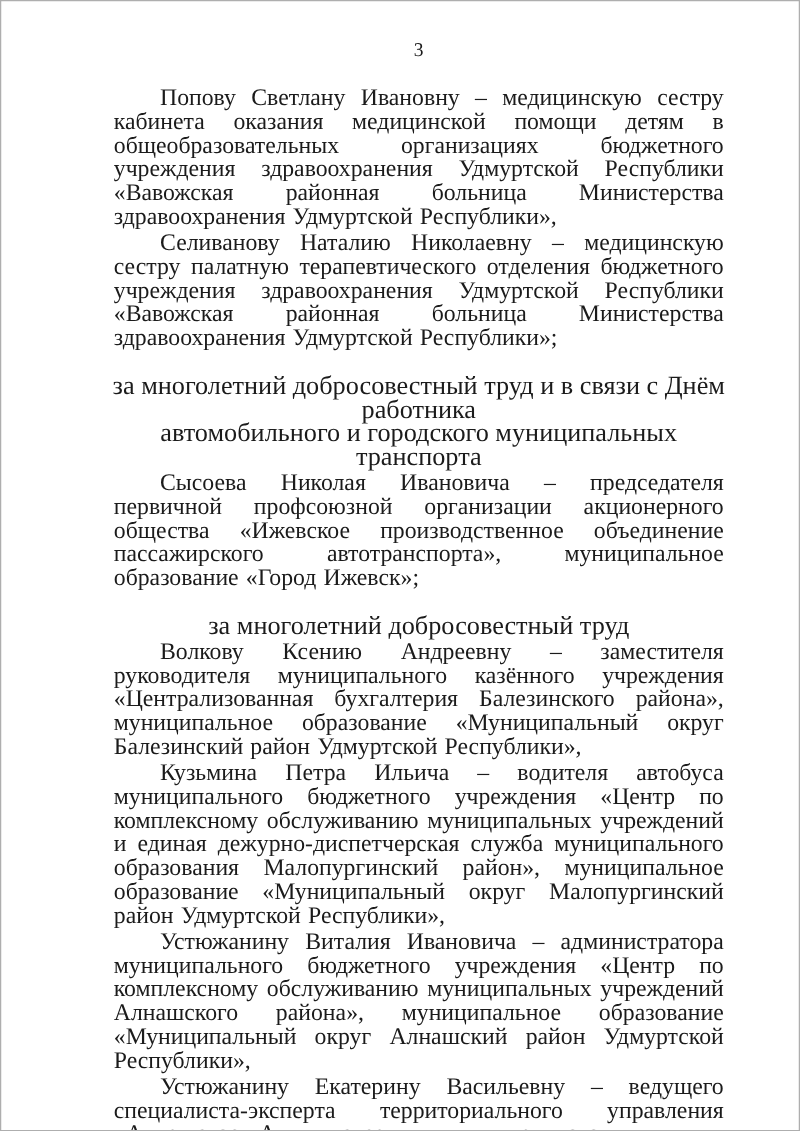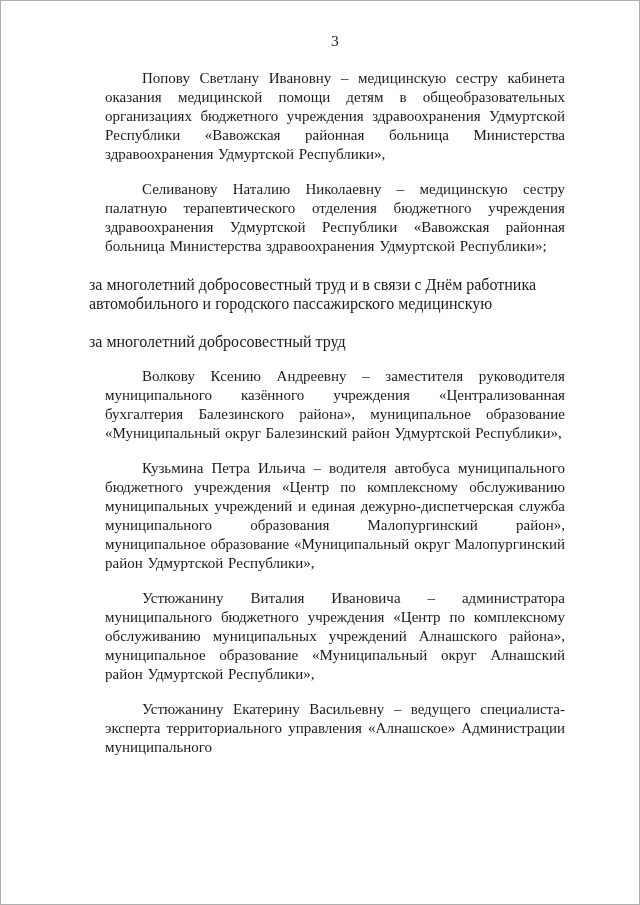--- a/index.html
+++ b/index.html
@@ -21,51 +21,52 @@
   .sheet {
     padding: 30px 58px 0 88px;
   }
   .page-number {
     text-align: center;
     font-size: 15.6px;
     line-height: 19px;
     margin: 0 0 19px 0;
   }
   .para {
-    margin: 16px;
-    font-size: 15px;
+    margin: 2px;
+    font-size: 19px;
     line-height: 19px;
     text-align: justify;
     text-indent: 37px;
     word-spacing: 1px;
   }
   .heading {
     margin: 19px 0 0 0;
-    font-size: 16px;
+    font-size: 21px;
     line-height: 19px;
-    text-align: left;
+    text-align: center;
   }
 </style>
 </head>
 <body>
 
 <div class="page">
   <div class="sheet">
 
     <div class="page-number">3</div>
 
     <p class="para">Попову Светлану Ивановну – медицинскую сестру кабинета оказания медицинской помощи детям в общеобразовательных организациях бюджетного учреждения здравоохранения Удмуртской Республики «Вавожская районная больница Министерства здравоохранения Удмуртской Республики»,</p>
 
     <p class="para">Селиванову Наталию Николаевну – медицинскую сестру палатную терапевтического отделения бюджетного учреждения здравоохранения Удмуртской Республики «Вавожская районная больница Министерства здравоохранения Удмуртской Республики»;</p>
 
     <div class="heading">
       <div>за многолетний добросовестный труд и в связи с Днём работника</div>
-      <div>автомобильного и городского пассажирского медицинскую</div>
+      <div>автомобильного и городского муниципальных транспорта</div>
     </div>
 
+    <p class="para">Сысоева Николая Ивановича – председателя первичной профсоюзной организации акционерного общества «Ижевское производственное объединение пассажирского автотранспорта», муниципальное образование «Город Ижевск»;</p>
 
     <div class="heading">
       <div>за многолетний добросовестный труд</div>
     </div>
 
     <p class="para">Волкову Ксению Андреевну – заместителя руководителя муниципального казённого учреждения «Централизованная бухгалтерия Балезинского района», муниципальное образование «Муниципальный округ Балезинский район Удмуртской Республики»,</p>
 
 
 
     <p class="para">Кузьмина Петра Ильича – водителя автобуса муниципального бюджетного учреждения «Центр по комплексному обслуживанию муниципальных учреждений и единая дежурно-диспетчерская служба муниципального образования Малопургинский район», муниципальное образование «Муниципальный округ Малопургинский район Удмуртской Республики»,</p>

